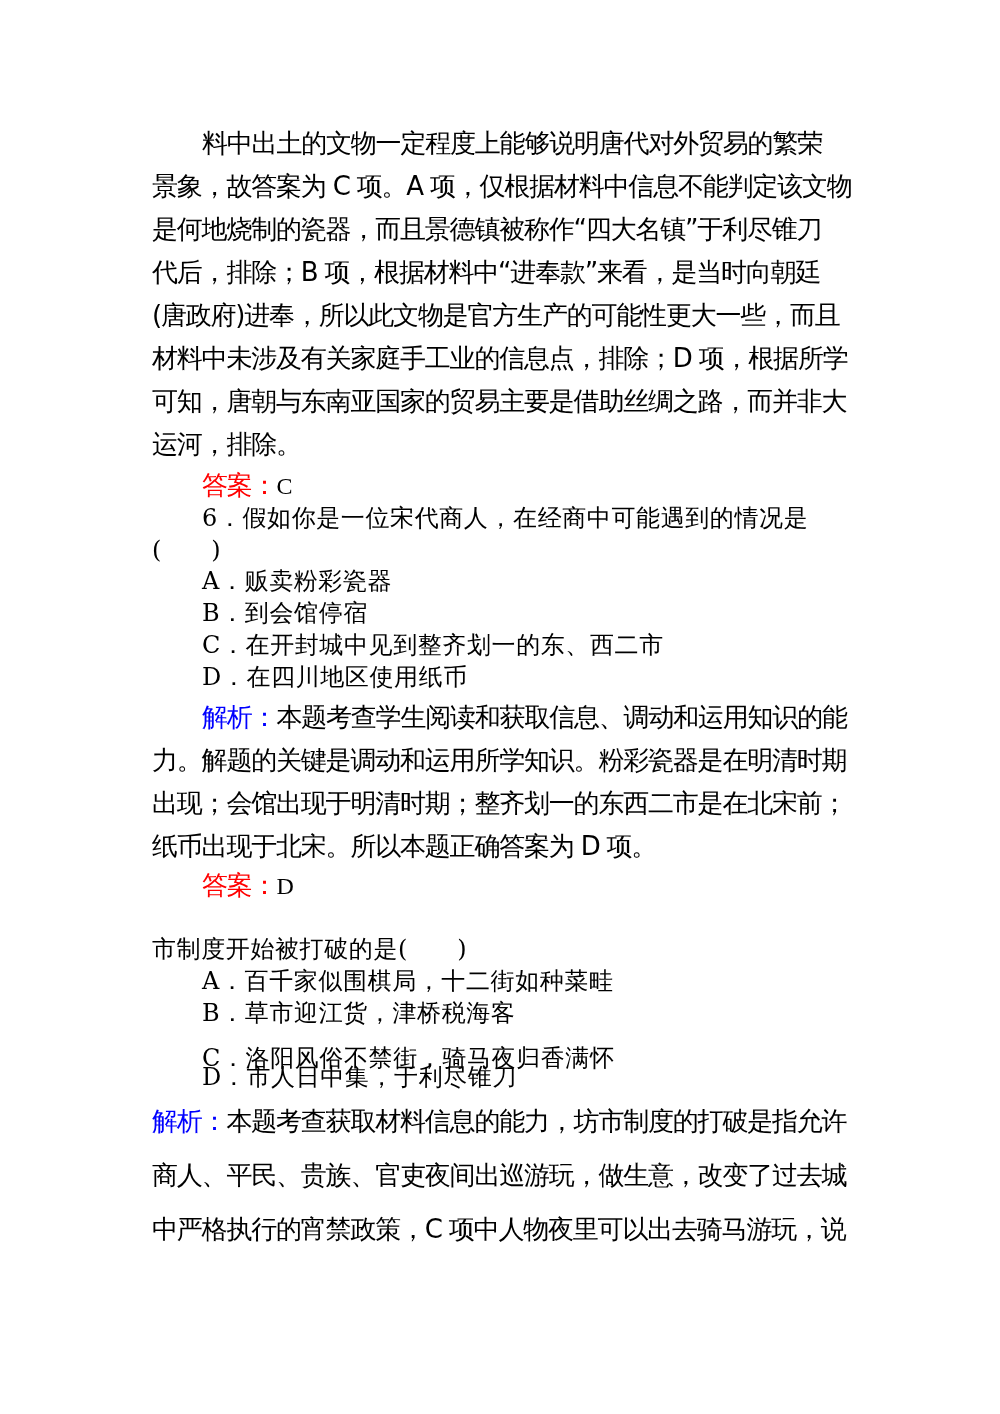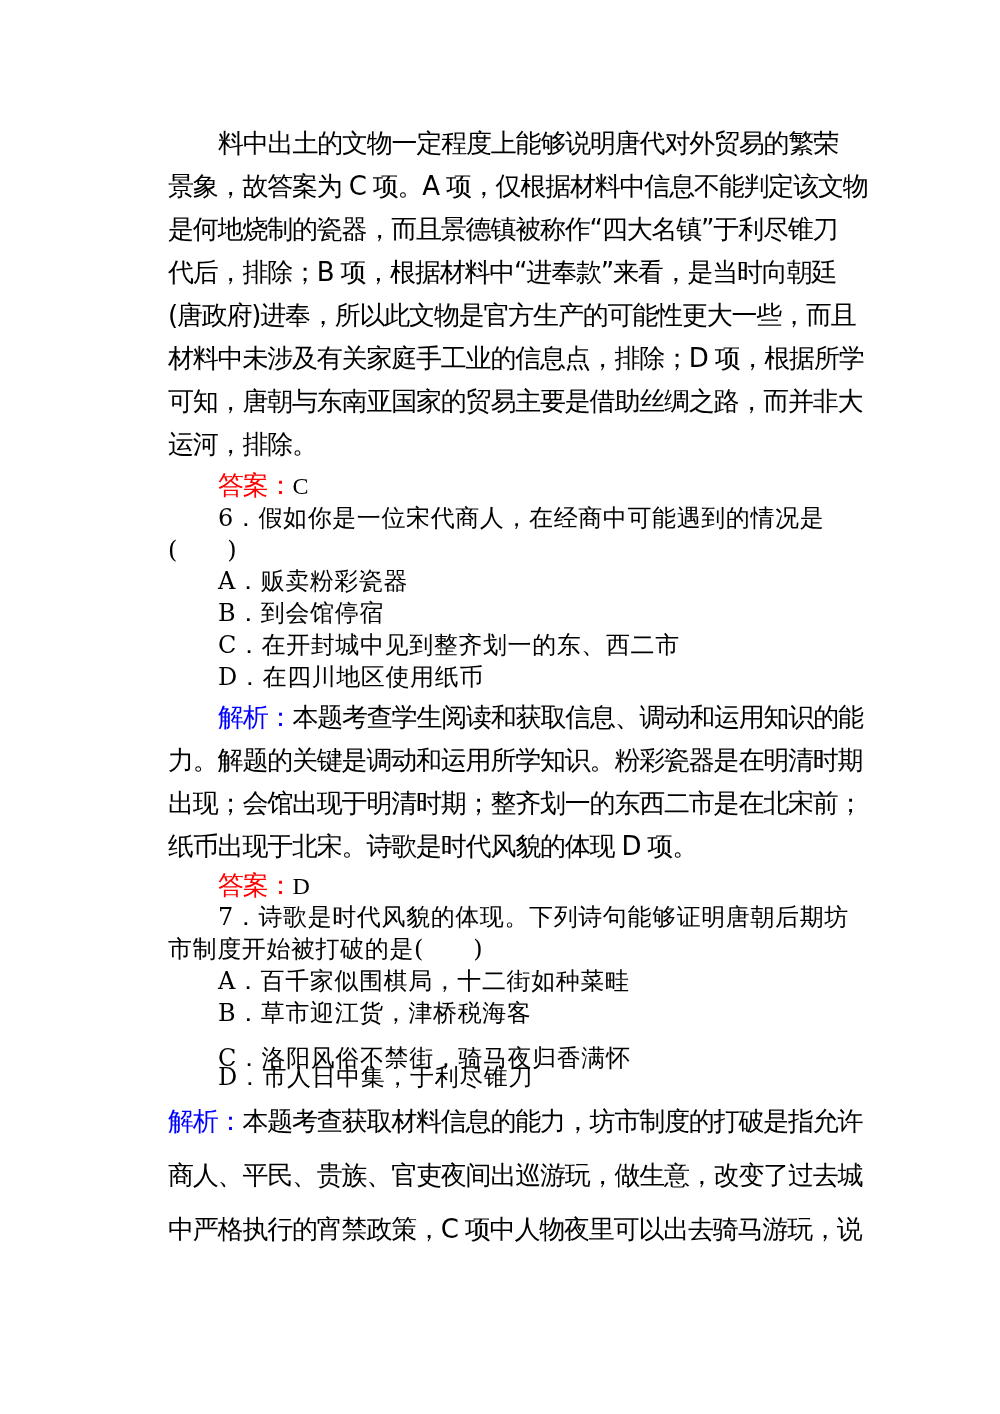--- a/index.html
+++ b/index.html
@@ -1,17 +1,17 @@
 <!DOCTYPE html>
 <html><head>
 <meta charset="utf-8">
 <style>
   html, body { margin: 0; padding: 0; background: #ffffff; }
   body { width: 1000px; height: 1414px; position: relative; overflow: hidden; }
-  .page { position: absolute; left: 16px; top: 0; width: 890px; height: 1414px; }
+  .page { position: absolute; left: 0; top: 0; width: 890px; height: 1414px; }
   .line { position: absolute; left: 152px; white-space: nowrap; color: #000; }
   .sans { font-family: "DejaVu Sans", "Liberation Sans", sans-serif; font-size: 26px; letter-spacing: -1.2px; }
   .serif { font-family: "DejaVu Serif", "Liberation Serif", serif; font-size: 24px; letter-spacing: 0.6px; }
   .ind { left: 202px; }
   .red { color: #ff0000; }
   .blue { color: #0000ff; }
   .lat { font-family: "Liberation Serif", serif; }
 </style>
 </head>
 <body>
@@ -36,27 +36,26 @@
   <div class="line serif ind" style="top:565px;">A．贩卖粉彩瓷器</div>
   <div class="line serif ind" style="top:597px;">B．到会馆停宿</div>
   <div class="line serif ind" style="top:629px;">C．在开封城中见到整齐划一的东、西二市</div>
   <div class="line sans ind" style="top:700px;">
     <span class="blue">解析：</span><span>本题考查学生阅读和获取信息、调动和运用知识的能</span>
   </div>
 
   <div class="line serif ind" style="top:661px;">D．在四川地区使用纸币</div>
   <div class="line sans" style="top:743px;">力。解题的关键是调动和运用所学知识。粉彩瓷器是在明清时期</div>
   <div class="line sans" style="top:786px;">出现；会馆出现于明清时期；整齐划一的东西二市是在北宋前；</div>
-  <div class="line sans" style="top:829px;">纸币出现于北宋。诗歌是时代风貌的体现 D 项。</div>
+  <div class="line sans" style="top:829px;">纸币出现于北宋。所以本题正确答案为 D 项。</div>
 
   <div class="line ind" style="top:868px;">
     <span class="sans red">答案：</span><span class="serif lat">D</span>
   </div>
 
-  <div class="line serif ind" style="top:901px;">7．诗歌是时代风貌的体现。下列诗句能够证明唐朝后期坊</div>
   <div class="line serif" style="top:933px;">市制度开始被打破的是(　　)</div>
   <div class="line serif ind" style="top:965px;">A．百千家似围棋局，十二街如种菜畦</div>
   <div class="line serif ind" style="top:997px;">B．草市迎江货，津桥税海客</div>
   <div class="line serif ind" style="top:1029px;margin-top:13px;">C．洛阳风俗不禁街，骑马夜归香满怀</div>
   <div class="line serif ind" style="top:1061px;">D．市人日中集，于利尽锥刀</div>
 
   <div class="line sans" style="top:1104px;">
     <span class="blue">解析：</span><span>本题考查获取材料信息的能力，坊市制度的打破是指允许</span>
   </div>
   <div class="line sans" style="top:1158px;">商人、平民、贵族、官吏夜间出巡游玩，做生意，改变了过去城</div>

